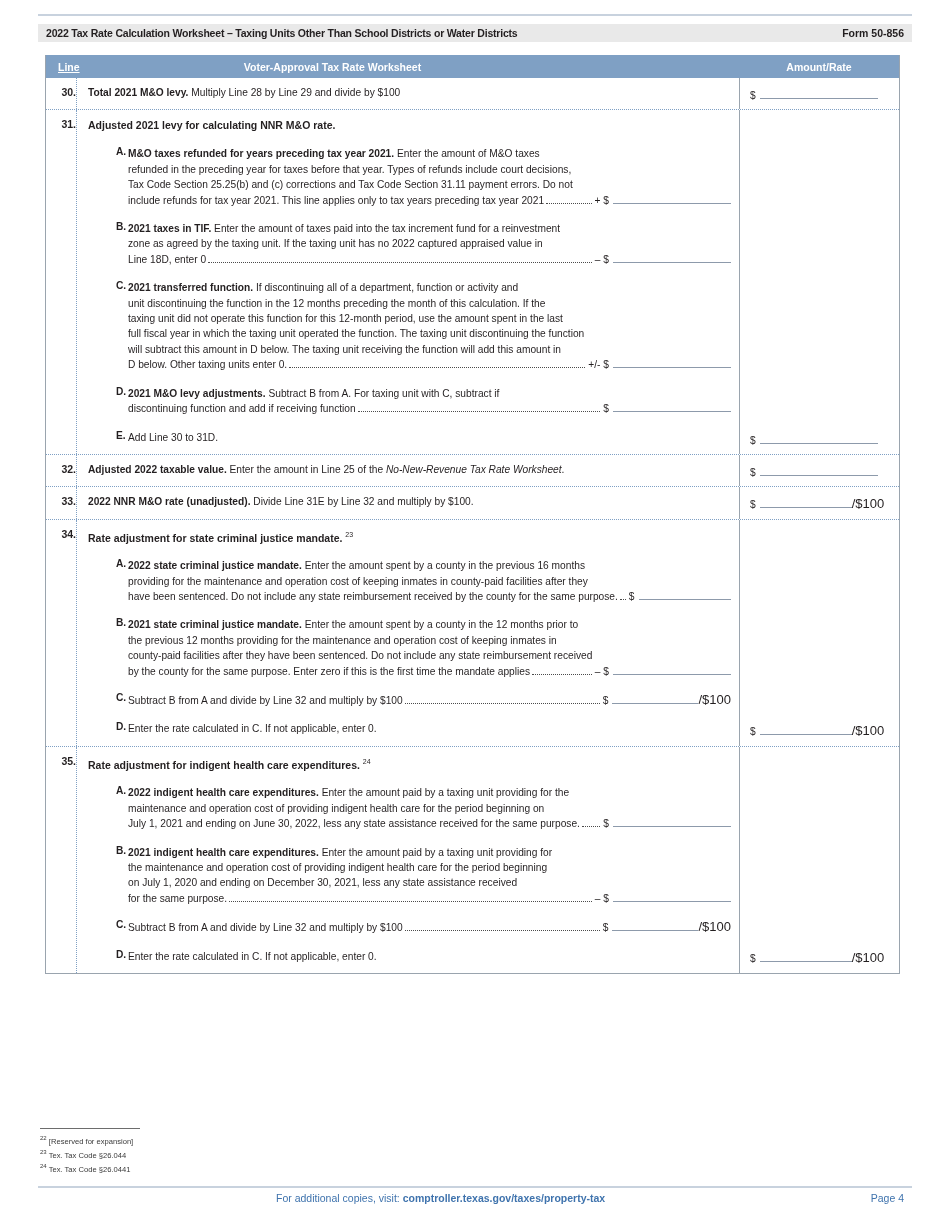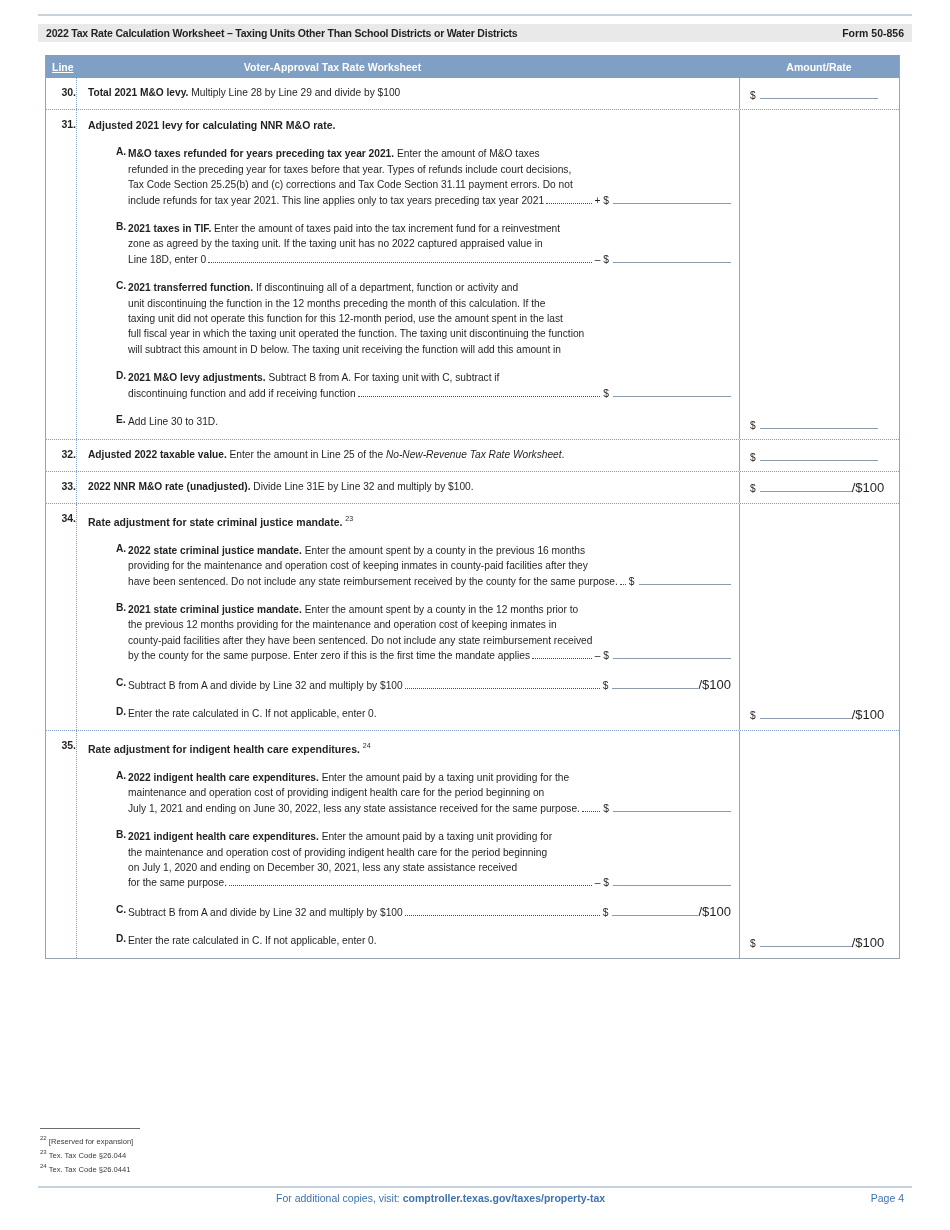--- a/index.html
+++ b/index.html
@@ -45,21 +45,21 @@
 
   .ws-head {
     display: flex;
     background: #7fa0c4;
     height: 23px;
     align-items: center;
     color: #ffffff;
     font-size: 10.5px;
     font-weight: bold;
   }
-  .ws-head .c-line  { width: 30px; padding-left: 6px; text-decoration: underline; }
+  .ws-head .c-line  { width: 30px; padding-left: 12px; text-decoration: underline; }
   .ws-head .c-desc  { flex: 1; text-align: center; padding-right: 150px;}
   .ws-head .c-amt   { width: 160px; text-align: center; }
 
   .row {
     display: flex;
     border-bottom: 1px dotted #7fa0c4;
     min-height: 22px;
   }
   .row:last-child { border-bottom: 1px solid #9aa4ae; }
 
@@ -238,20 +238,26 @@
         </div>
 
         <div class="sub">
           <div class="sub-letter">C.</div>
           <div class="sub-body">
             <p class="p"><b>2021 transferred function.</b><span> If discontinuing all of a department, function or activity and</span></p>
             <p class="p">unit discontinuing the function in the 12 months preceding the month of this calculation. If the</p>
             <p class="p">taxing unit did not operate this function for this 12-month period, use the amount spent in the last</p>
             <p class="p">full fiscal year in which the taxing unit operated the function. The taxing unit discontinuing the function</p>
             <p class="p">will subtract this amount in D below. The taxing unit receiving the function will add this amount in</p>
+            <div class="leadline">
+              <span class="p lt">D below. Other taxing units enter 0.</span>
+              <span class="dots"></span>
+              <span class="sign">+/- $</span>
+              <span class="blank w130"></span>
+            </div>
           </div>
         </div>
 
         <div class="sub">
           <div class="sub-letter">D.</div>
           <div class="sub-body">
             <p class="p"><b>2021 M&amp;O levy adjustments.</b><span> Subtract B from A. For taxing unit with C, subtract if</span></p>
             <div class="leadline">
               <span class="p lt">discontinuing function and add if receiving function</span>
               <span class="dots"></span>

